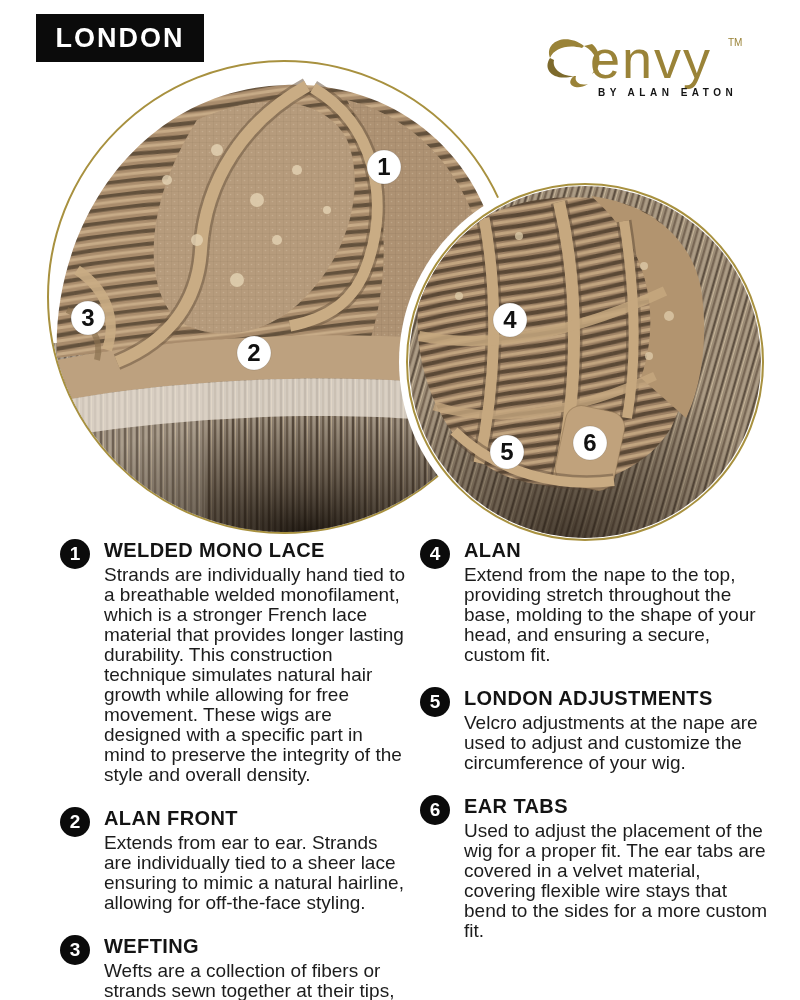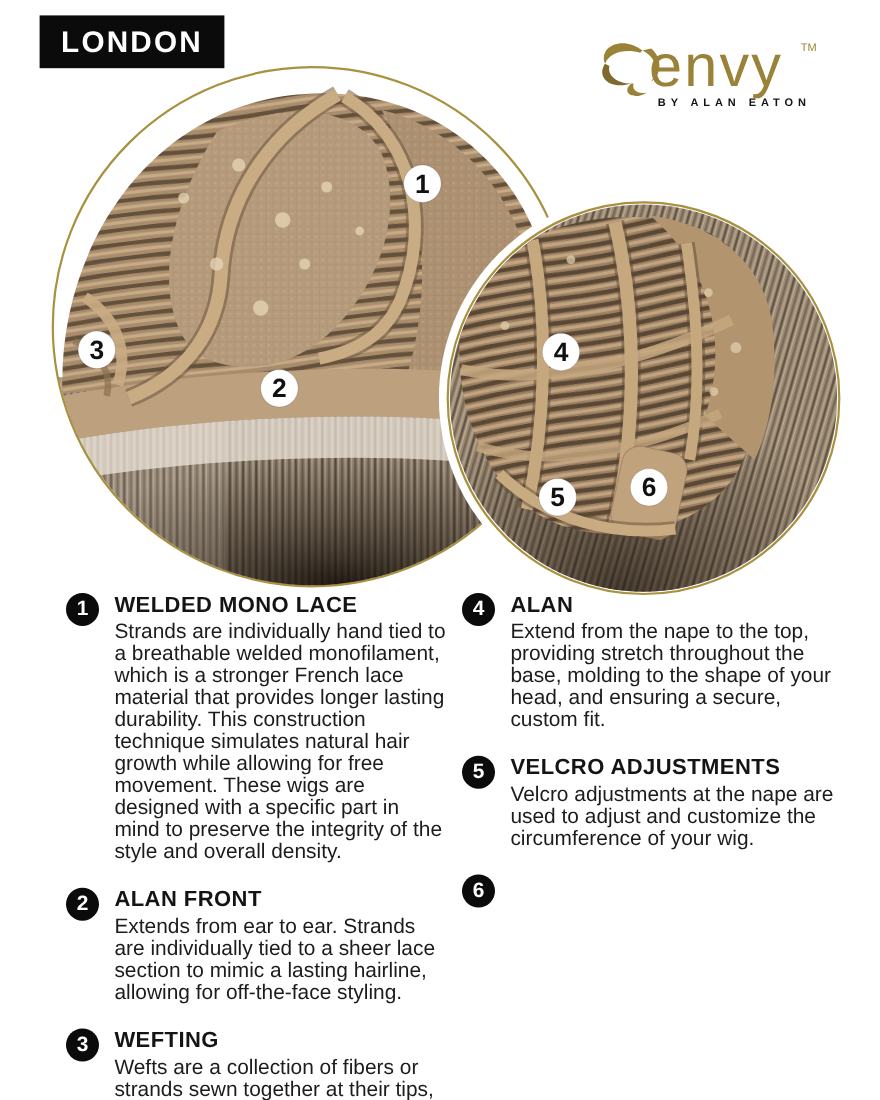--- a/index.html
+++ b/index.html
@@ -189,21 +189,21 @@
       <div class="num-badge">1</div>
       <div>
         <div class="sec-title">WELDED MONO LACE</div>
         <div class="sec-body">Strands are individually hand tied to a breathable welded monofilament, which is a stronger French lace material that provides longer lasting durability. This construction technique simulates natural hair growth while allowing for free movement. These wigs are designed with a specific part in mind to preserve the integrity of the style and overall density.</div>
       </div>
     </div>
     <div class="info-section">
       <div class="num-badge">2</div>
       <div>
         <div class="sec-title">ALAN FRONT</div>
-        <div class="sec-body">Extends from ear to ear. Strands are individually tied to a sheer lace section to mimic a lasting hairline, allowing for off-the-face styling.</div>
+        <div class="sec-body">Extends from ear to ear. Strands are individually tied to a sheer lace ensuring to mimic a natural hairline, allowing for off-the-face styling.</div>
       </div>
     </div>
     <div class="info-section">
       <div class="num-badge">3</div>
       <div>
         <div class="sec-title">WEFTING</div>
         <div class="sec-body">Wefts are a collection of fibers or strands sewn together at their tips, creating a linear gathering of fibers. They are then posted to the laces of the cap to create the base construction.</div>
       </div>
     </div>
   </div>
@@ -212,22 +212,26 @@
     <div class="info-section">
       <div class="num-badge">4</div>
       <div>
         <div class="sec-title">ALAN</div>
         <div class="sec-body">Extend from the nape to the top, providing stretch throughout the base, molding to the shape of your head, and ensuring a secure, custom fit.</div>
       </div>
     </div>
     <div class="info-section">
       <div class="num-badge">5</div>
       <div>
-        <div class="sec-title">VELCRO ADJUSTMENTS</div>
+        <div class="sec-title">LONDON ADJUSTMENTS</div>
         <div class="sec-body">Velcro adjustments at the nape are used to adjust and customize the circumference of your wig.</div>
       </div>
     </div>
     <div class="info-section">
       <div class="num-badge">6</div>
+      <div>
+        <div class="sec-title">EAR TABS</div>
+        <div class="sec-body">Used to adjust the placement of the wig for a proper fit. The ear tabs are covered in a velvet material, covering flexible wire stays that bend to the sides for a more custom fit.</div>
+      </div>
     </div>
   </div>
 
 </div>
 
 </body></html>

